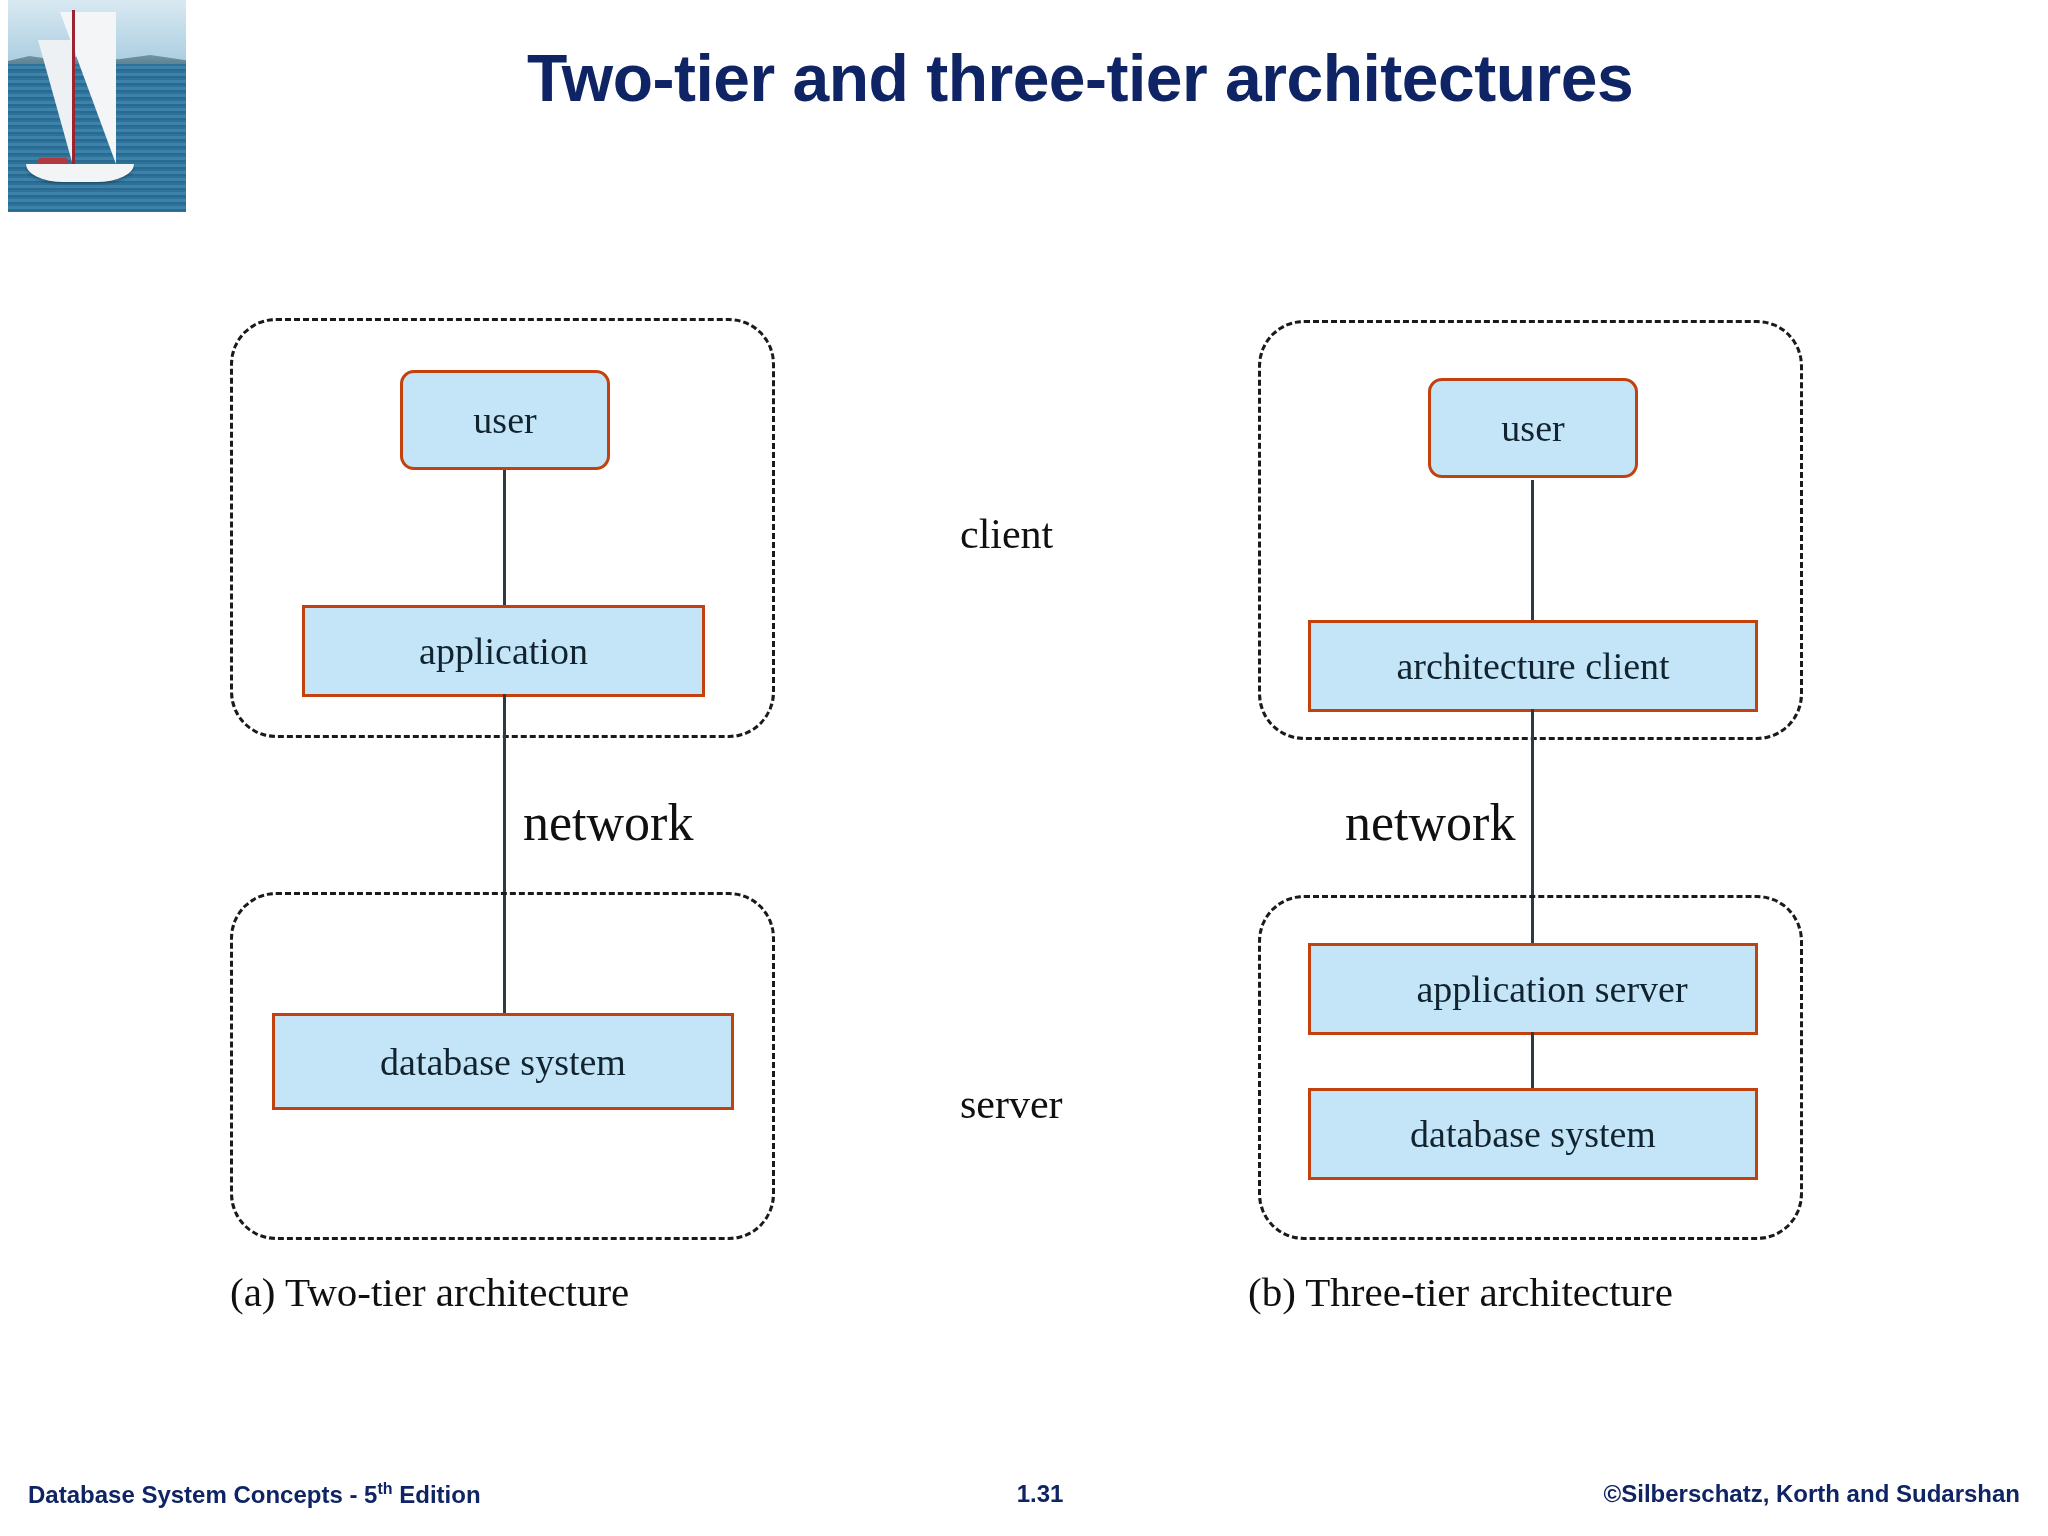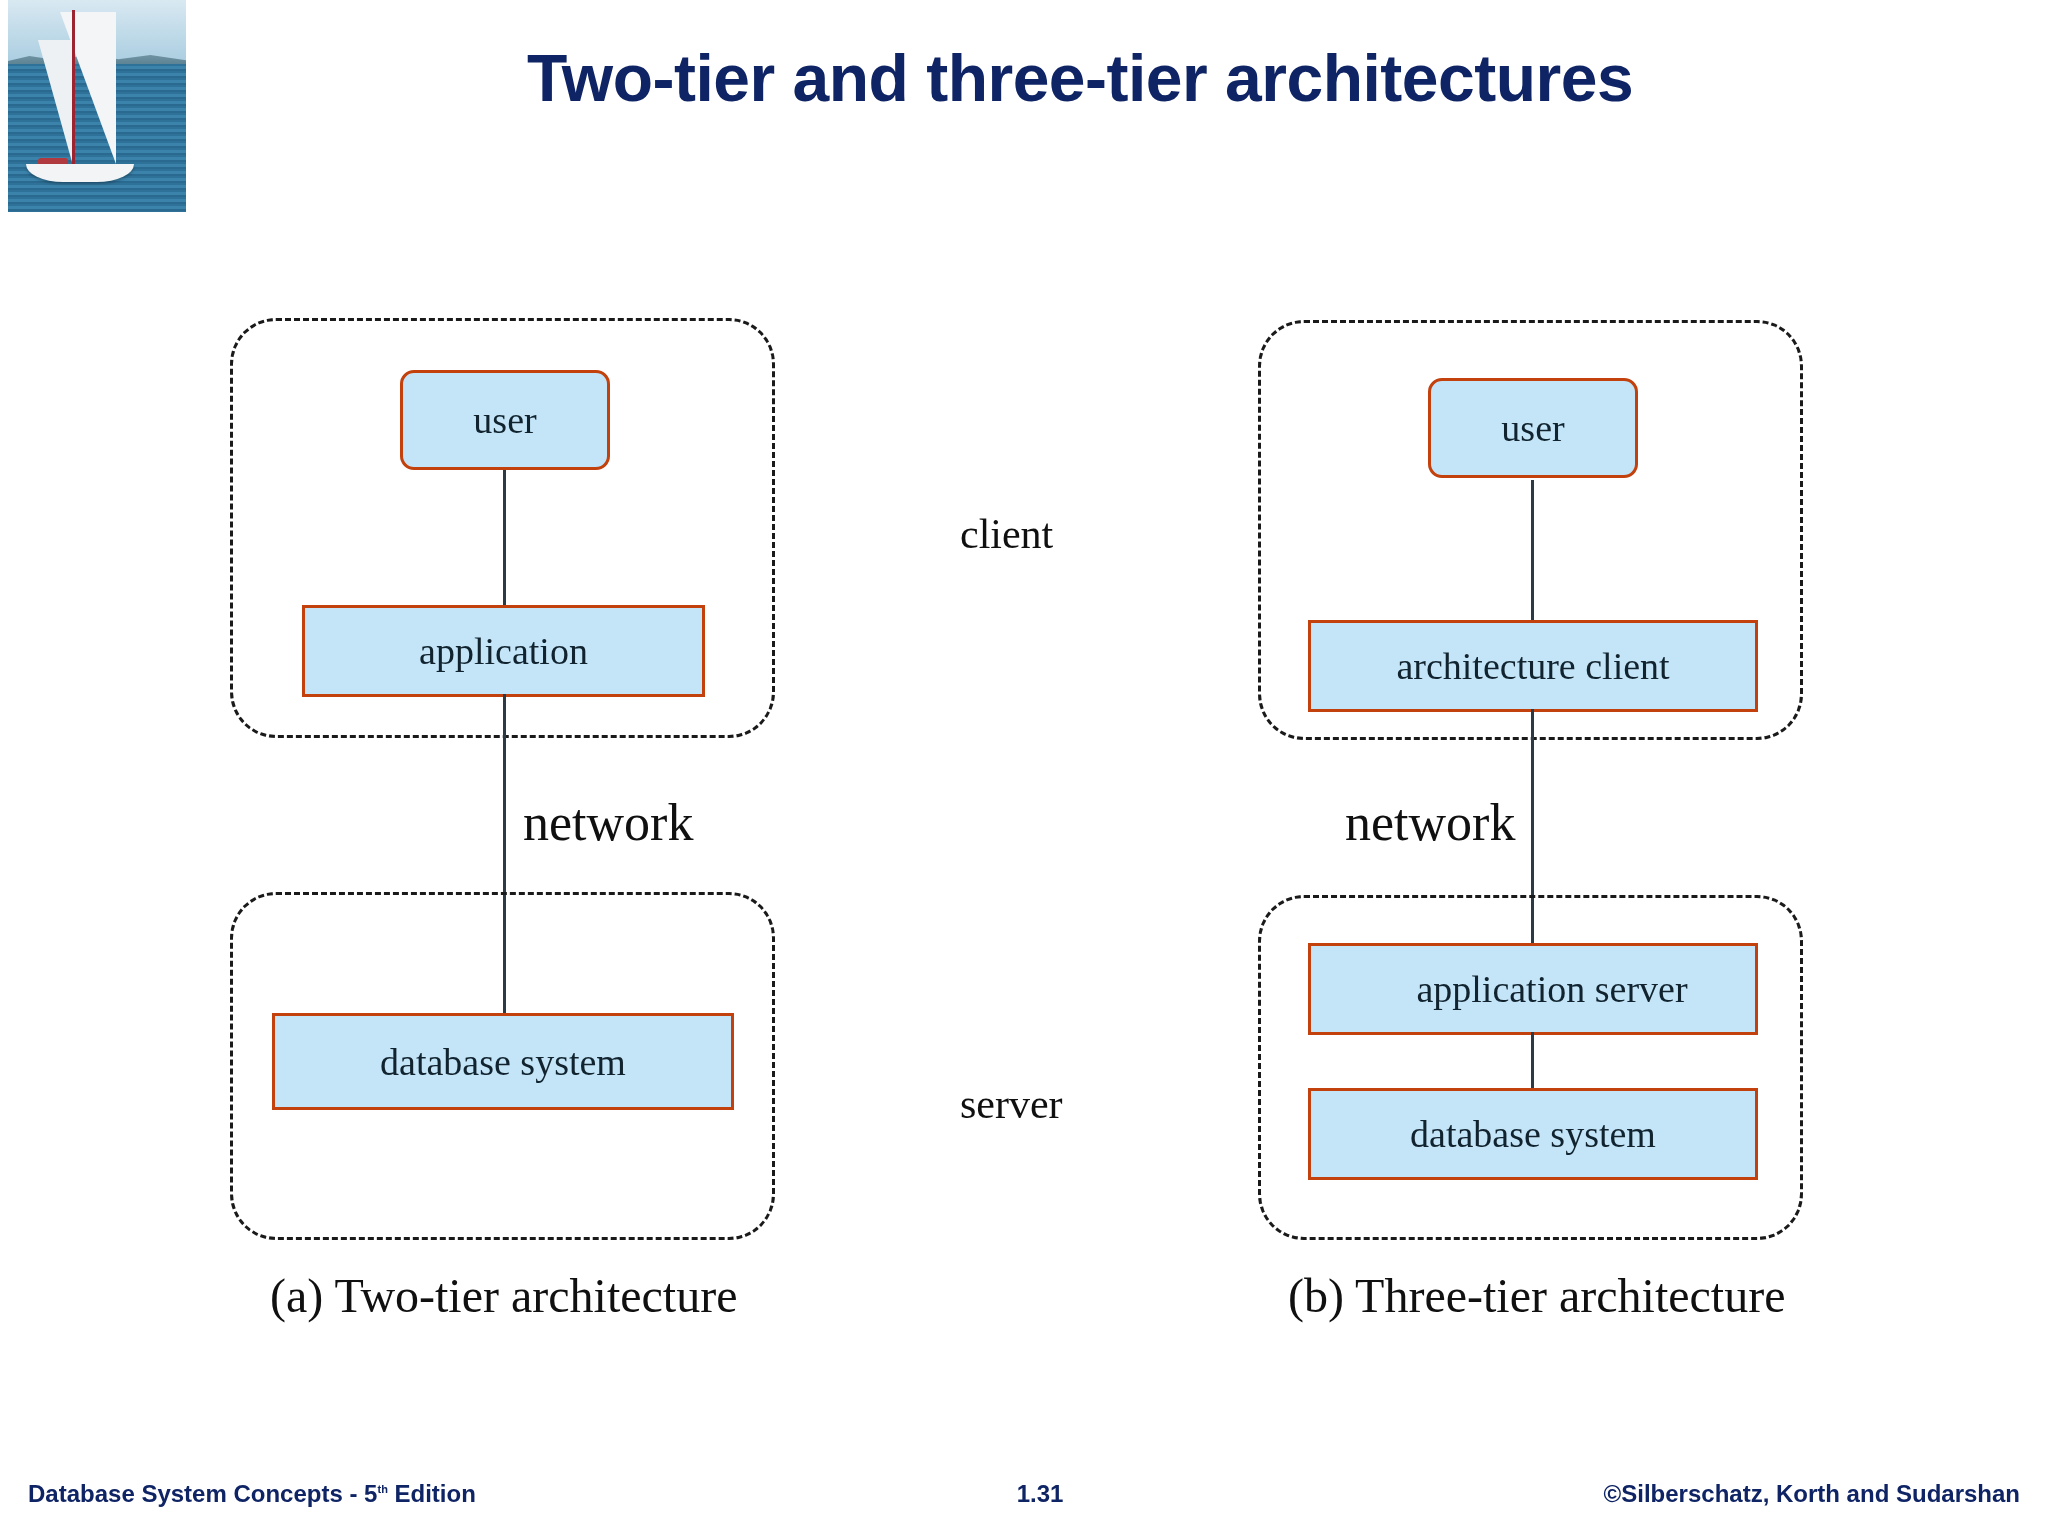--- a/index.html
+++ b/index.html
@@ -125,35 +125,35 @@
   }
 
   .side-label, .caption, .netlabel {
     position: absolute;
     font-family: "Liberation Serif", serif;
     color: #101010;
     white-space: nowrap;
   }
   .side-label { font-size: 42px; }
   .netlabel   { font-size: 52px; }
-  .caption    { font-size: 48px; margin-left: 40px; }
+  .caption    { font-size: 41px; }
 
   
   #footer {
     position: absolute;
     left: 0; bottom: 0;
     width: 2048px; height: 70px;
     color: #0f2464;
     font-size: 24px;
     font-weight: bold;
   }
   #footer .f-left   { position: absolute; left: 28px;  top: 14px; }
   #footer .f-center { position: absolute; left: 1040px; top: 14px; transform: translateX(-50%); }
   #footer .f-right  { position: absolute; right: 28px; top: 14px; }
-  #footer sup { font-size: 11px; vertical-align: super; }
+  #footer sup { font-size: 16px; vertical-align: super; }
 </style>
 </head>
 <body>
 
 <div id="slide">
 
   <div id="logo">
     <div class="sky"></div>
     <div class="hills"></div>
     <div class="sea"></div>

